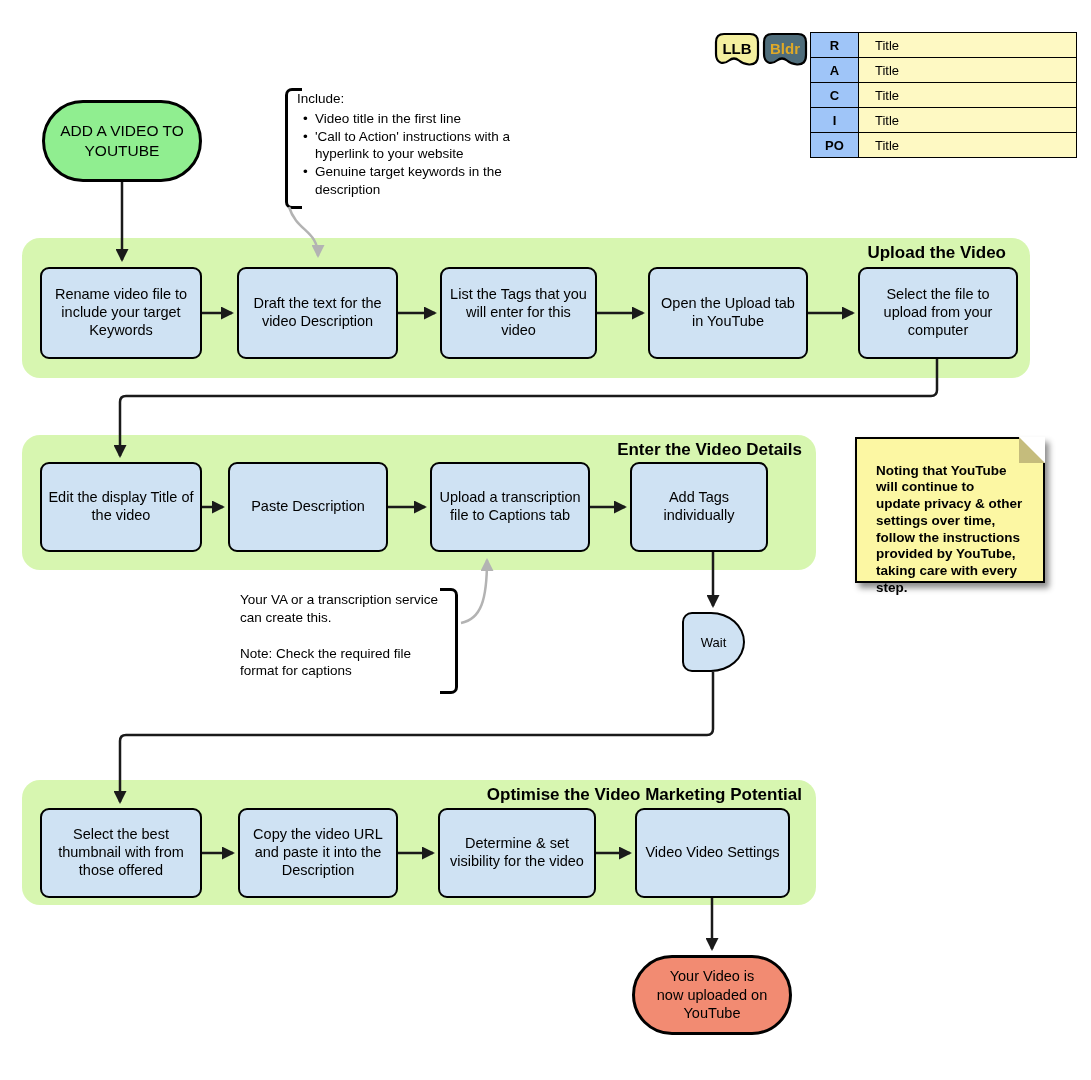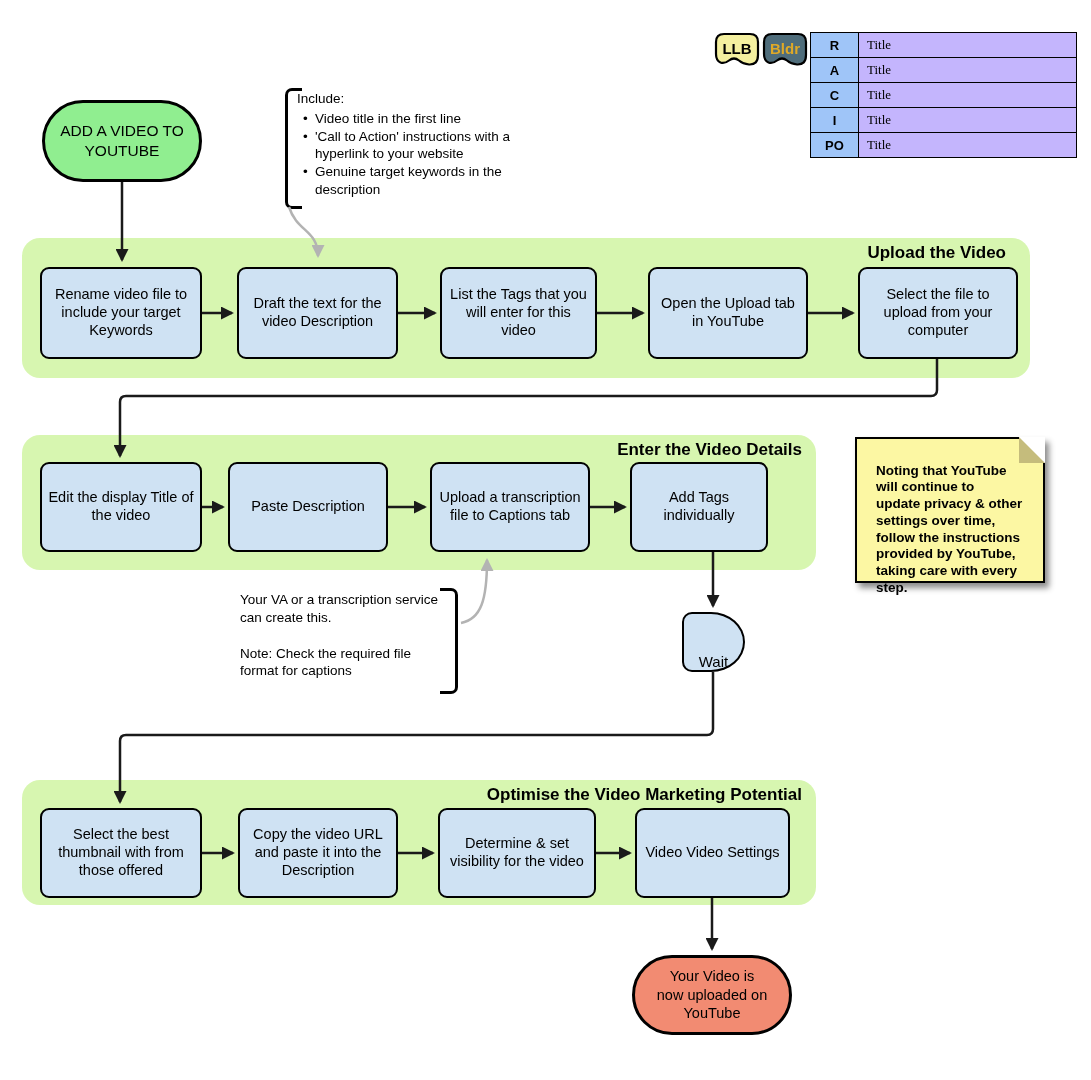--- a/index.html
+++ b/index.html
@@ -25,21 +25,21 @@
     position:absolute; z-index:2; border:3px solid #000; border-radius:42px;
     display:flex; align-items:center; justify-content:center; text-align:center;
     font-size:15.5px; line-height:1.3; white-space:pre-line; box-sizing:border-box;
   }
   .start-node { background:var(--start_bg,#90ee90); }
   .end-node { background:var(--end_bg,#f28b72); font-size:14.5px; }
 
   .wait-node {
     position:absolute; z-index:2; background:var(--box_bg,#cfe2f3); border:2.6px solid #000;
     border-radius:10px 34px 34px 10px / 10px 30px 30px 10px;
-    display:flex; align-items:flex-end; justify-content:center; font-size:15px; box-sizing:border-box;
+    display:flex; align-items:center; justify-content:center; font-size:13px; box-sizing:border-box;
   }
 
   .callout { position:absolute; z-index:2; font-size:13.5px; line-height:1.32; }
   .bracket-l { position:absolute; z-index:2; border:3px solid #000; border-right:none; border-radius:7px 0 0 7px; box-sizing:border-box; }
   .bracket-r { position:absolute; z-index:2; border:3px solid #000; border-left:none; border-radius:0 7px 7px 0; box-sizing:border-box; }
   .callout ul { margin:2px 0 0 0; padding-left:18px; list-style:none; }
   .callout li { position:relative; margin:0; }
   .callout li::before { content:"•"; position:absolute; left:-12px; }
   .callout .para { margin:0 0 18px 0; }
 
@@ -53,21 +53,21 @@
     content:""; position:absolute; top:-2px; right:-2px; width:0; height:0;
     border-style:solid; border-width:0 26px 26px 0;
     border-color:#ffffff #ffffff var(--note_fold,#c5bc7c) var(--note_fold,#c5bc7c);
   }
 
   .tag { position:absolute; z-index:2; }
 
   .raci { position:absolute; z-index:2; border-collapse:collapse; font-size:13px; }
   .raci td { border:1.4px solid #000; height:25px; box-sizing:border-box; }
   .raci .key { width:48px; background:var(--table_key_bg,#9fc5f8); font-weight:bold; text-align:center; }
-  .raci .val { width:218px; background:#c4b5fd; padding-left:8px;font-family:Liberation Serif, serif; }
+  .raci .val { width:218px; background:#fef9c3; padding-left:16px; }
 </style>
 </head>
 <body>
 
 <div class="canvas">
 
   <svg class="connectors" width="1091" height="1080" viewBox="0 0 1091 1080">
     <defs>
       <marker id="ab" viewBox="0 0 10 10" refX="8.5" refY="5" markerWidth="5.2" markerHeight="5.2" orient="auto">
         <path d="M0,0 L10,5 L0,10 z" fill="#1a1a1a"></path>

